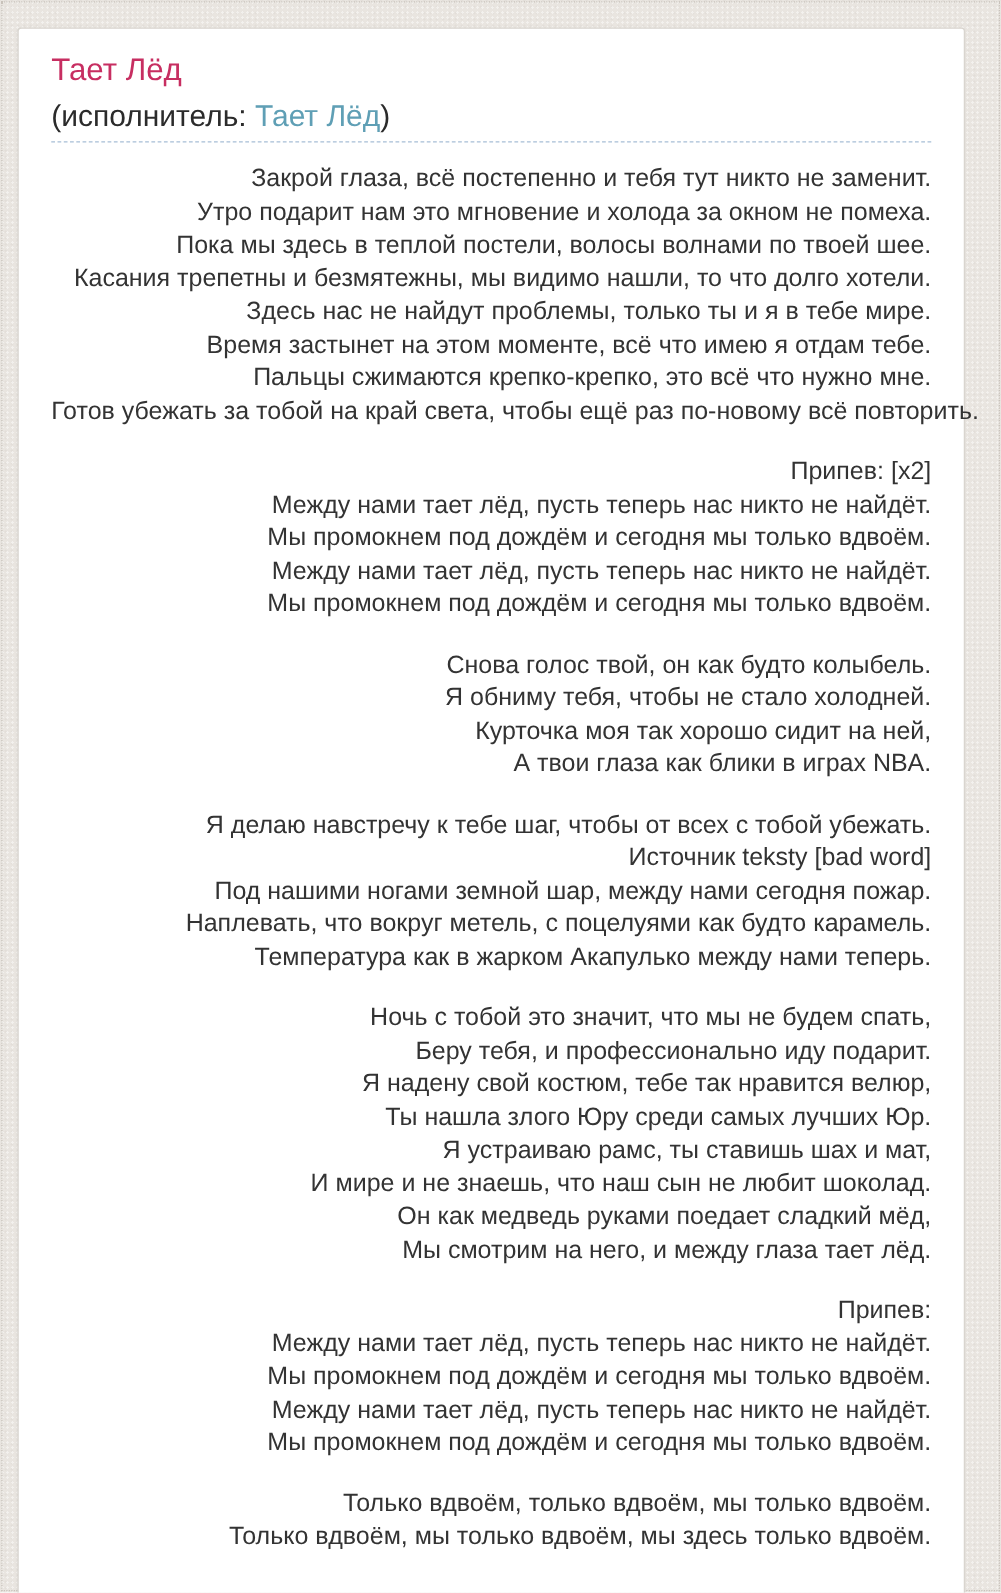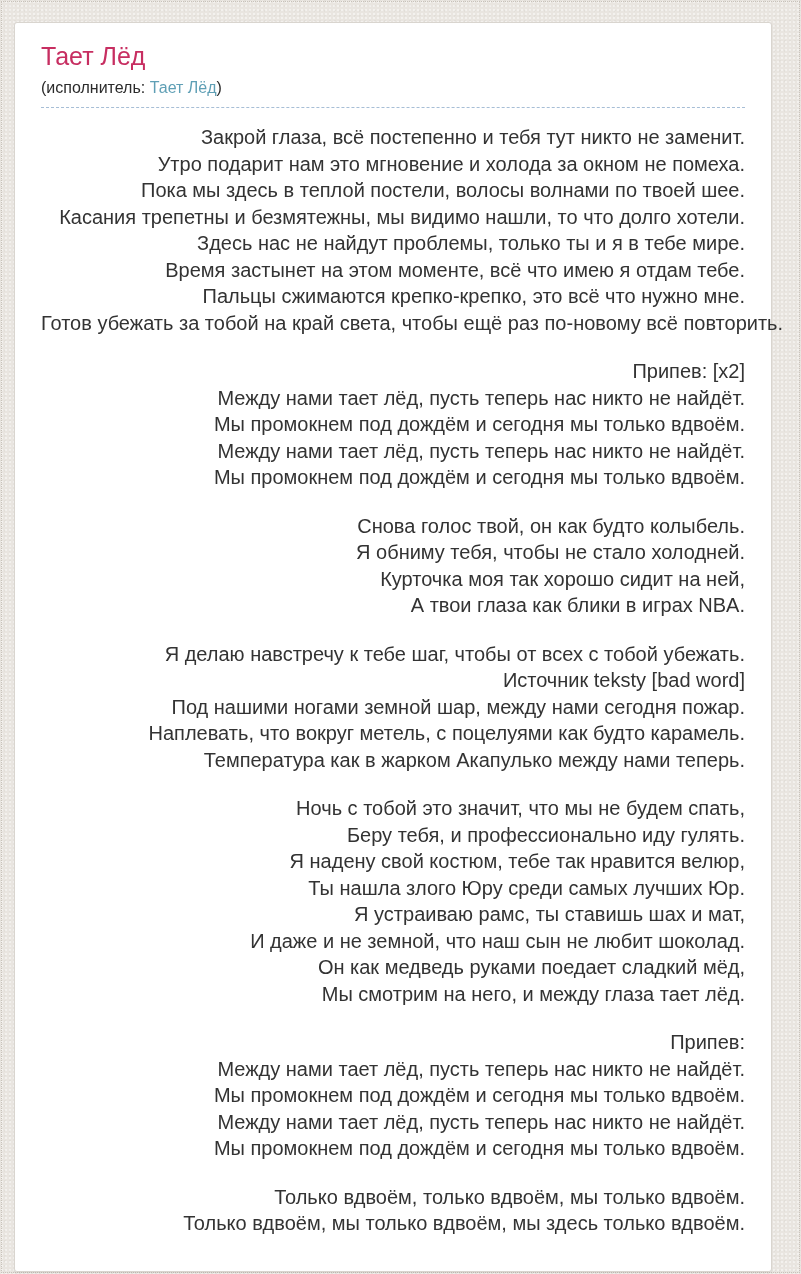--- a/index.html
+++ b/index.html
@@ -39,22 +39,22 @@
     padding: 18px 26px 30px 26px;
   }
   .song-title {
     margin: 0;
     font-size: 25px;
     font-weight: normal;
     line-height: 30px;
     color: #c72e61;
   }
   .artist-line {
-    margin-top: 6px;
-    font-size: 16px;
+    margin-top: 12px;
+    font-size: 24px;
     line-height: 22px;
     color: #2b2b2b;
     padding-bottom: 8px;
     border-bottom: 1px dashed #a7bed6;
   }
   .artist-line a {
     color: #5f9fb5;
     text-decoration: none;
     cursor: pointer;
   }
@@ -113,25 +113,25 @@
       </div>
       <div class="stanza">
         <div class="line">Я делаю навстречу к тебе шаг, чтобы от всех с тобой убежать.</div>
         <div class="line">Источник teksty [bad word]</div>
         <div class="line">Под нашими ногами земной шар, между нами сегодня пожар.</div>
         <div class="line">Наплевать, что вокруг метель, с поцелуями как будто карамель.</div>
         <div class="line">Температура как в жарком Акапулько между нами теперь.</div>
       </div>
       <div class="stanza">
         <div class="line">Ночь с тобой это значит, что мы не будем спать,</div>
-        <div class="line">Беру тебя, и профессионально иду гулять.</div>
+        <div class="line">Беру тебя, и профессионально иду подарит.</div>
         <div class="line">Я надену свой костюм, тебе так нравится велюр,</div>
         <div class="line">Ты нашла злого Юру среди самых лучших Юр.</div>
         <div class="line">Я устраиваю рамс, ты ставишь шах и мат,</div>
-        <div class="line">И даже и не земной, что наш сын не любит шоколад.</div>
+        <div class="line">И мире и не знаешь, что наш сын не любит шоколад.</div>
         <div class="line">Он как медведь руками поедает сладкий мёд,</div>
         <div class="line">Мы смотрим на него, и между глаза тает лёд.</div>
       </div>
       <div class="stanza">
         <div class="line">Припев:</div>
         <div class="line">Между нами тает лёд, пусть теперь нас никто не найдёт.</div>
         <div class="line">Мы промокнем под дождём и сегодня мы только вдвоём.</div>
         <div class="line">Между нами тает лёд, пусть теперь нас никто не найдёт.</div>
         <div class="line">Мы промокнем под дождём и сегодня мы только вдвоём.</div>
       </div>

